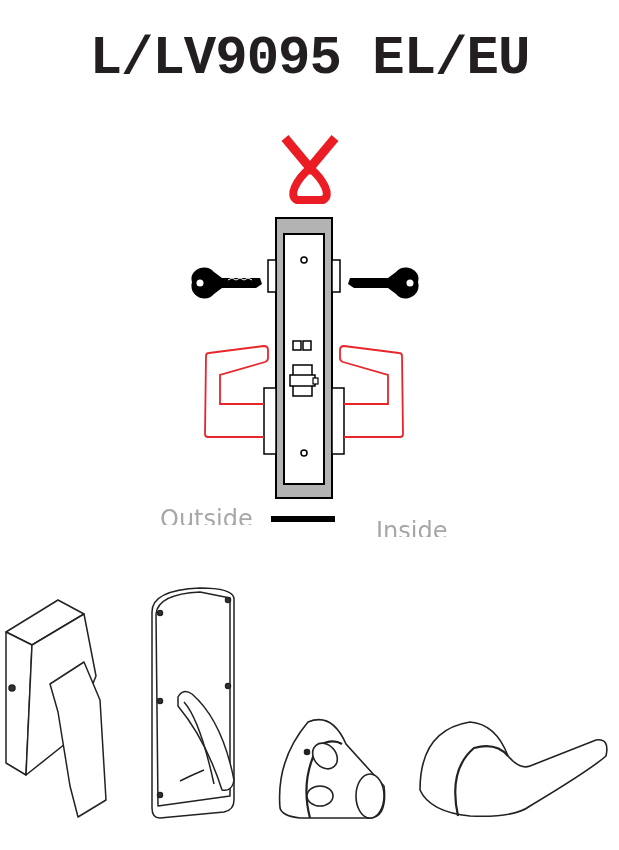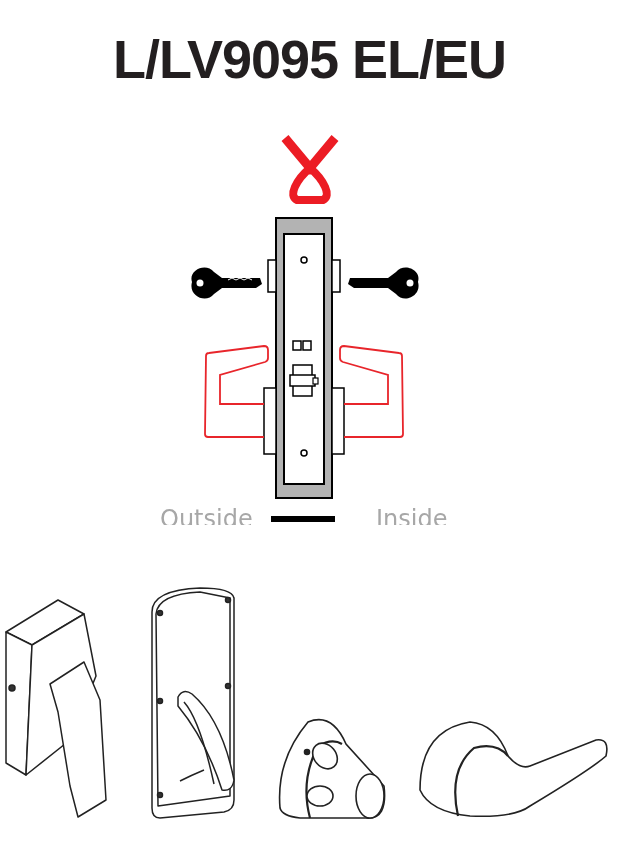--- a/index.html
+++ b/index.html
@@ -1,28 +1,28 @@
 <!DOCTYPE html>
 <html><head>
 <meta charset="utf-8">
 <style>
   html, body { margin: 0; padding: 0; background: #ffffff; }
   body { width: 619px; height: 850px; position: relative; overflow: hidden; font-family: "DejaVu Sans", sans-serif; }
   .title {
     position: absolute; left: 0; top: 28px; width: 619px; text-align: center;
-    font-family: Liberation Sans, sans-serif; font-weight: bold; font-size: 54px;
+    font-family: Liberation Mono, monospace; font-weight: bold; font-size: 54px;
     letter-spacing: -1px; color: #231f20;
   }
   .diagram { position: absolute; left: 0; top: 0; width: 619px; height: 850px; }
   .label {
     position: absolute; top: 503px; height: 22px; overflow: hidden;
     font-family: "DejaVu Sans", sans-serif; font-size: 24px; color: #a7a7a7; line-height: 32px;
   }
   .label.outside { left: 160px; }
-  .label.inside { left: 376px; }
+  .label.inside { left: 376px; margin-top: 12px; }
 </style>
 </head>
 <body>
 
 <div class="title">L/LV9095 EL/EU</div>
 
 <svg class="diagram" viewBox="0 0 619 850" width="619" height="850">
 
   <g>
     <path d="M285 138 L310 168 L335 138" fill="none" stroke="#ec1c24" stroke-width="9" stroke-linecap="butt"></path>

